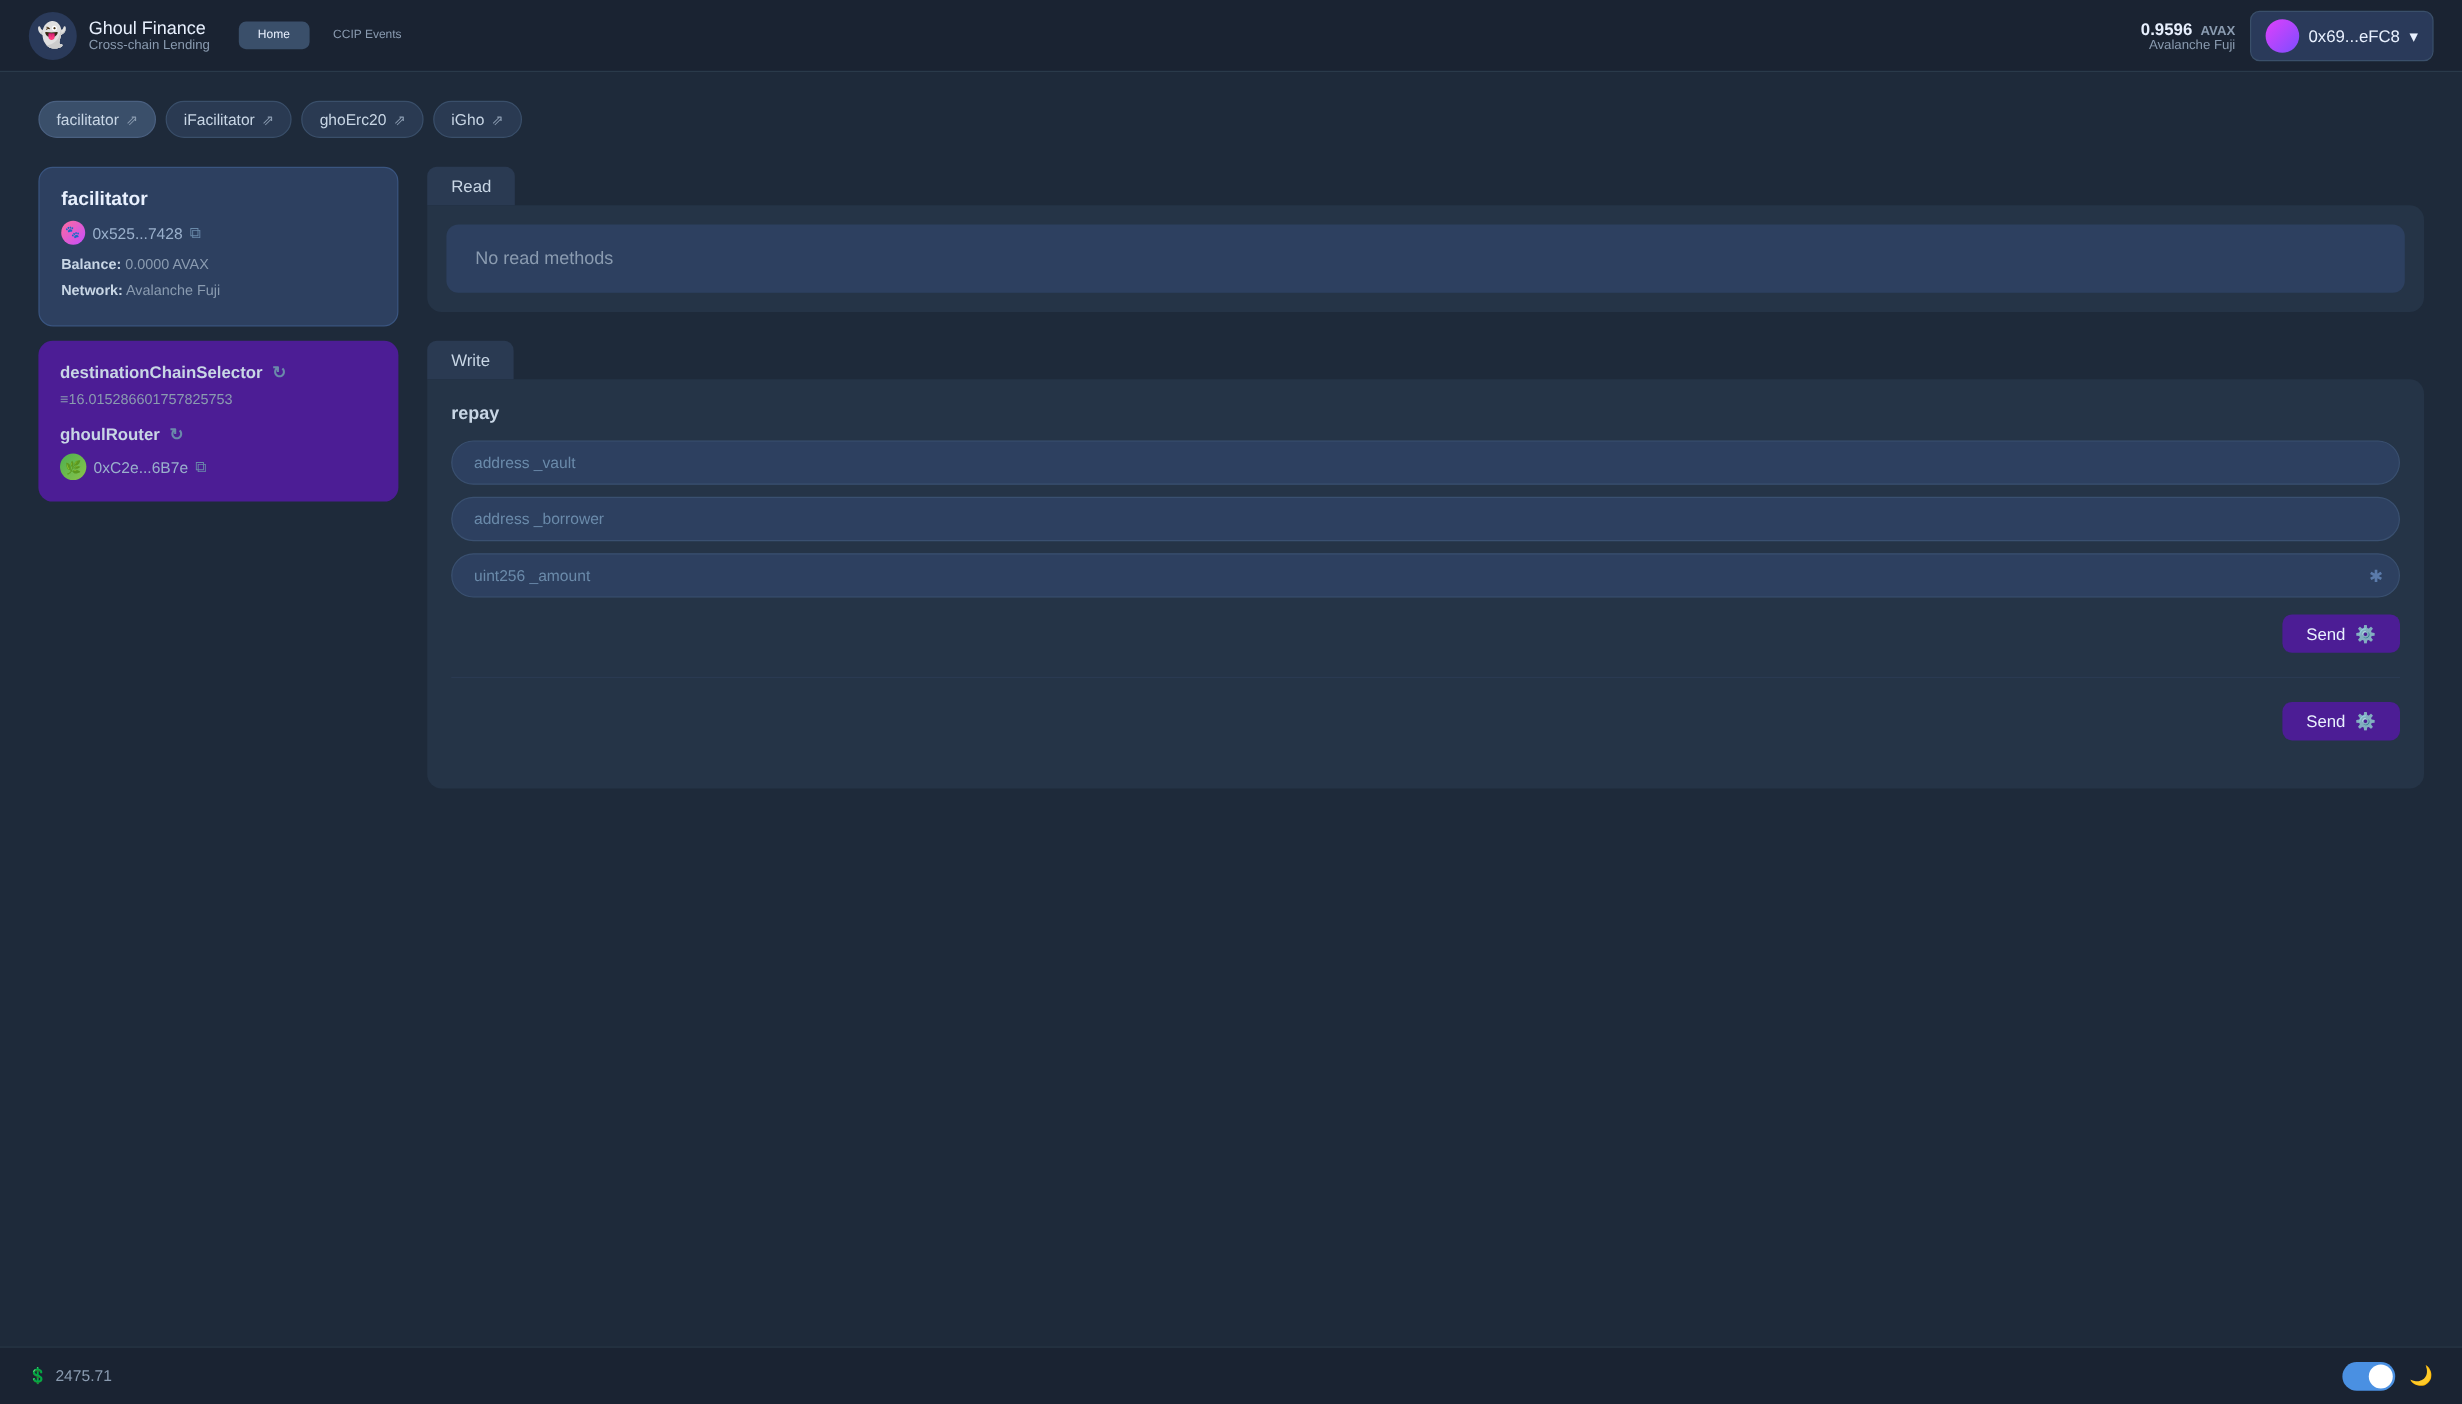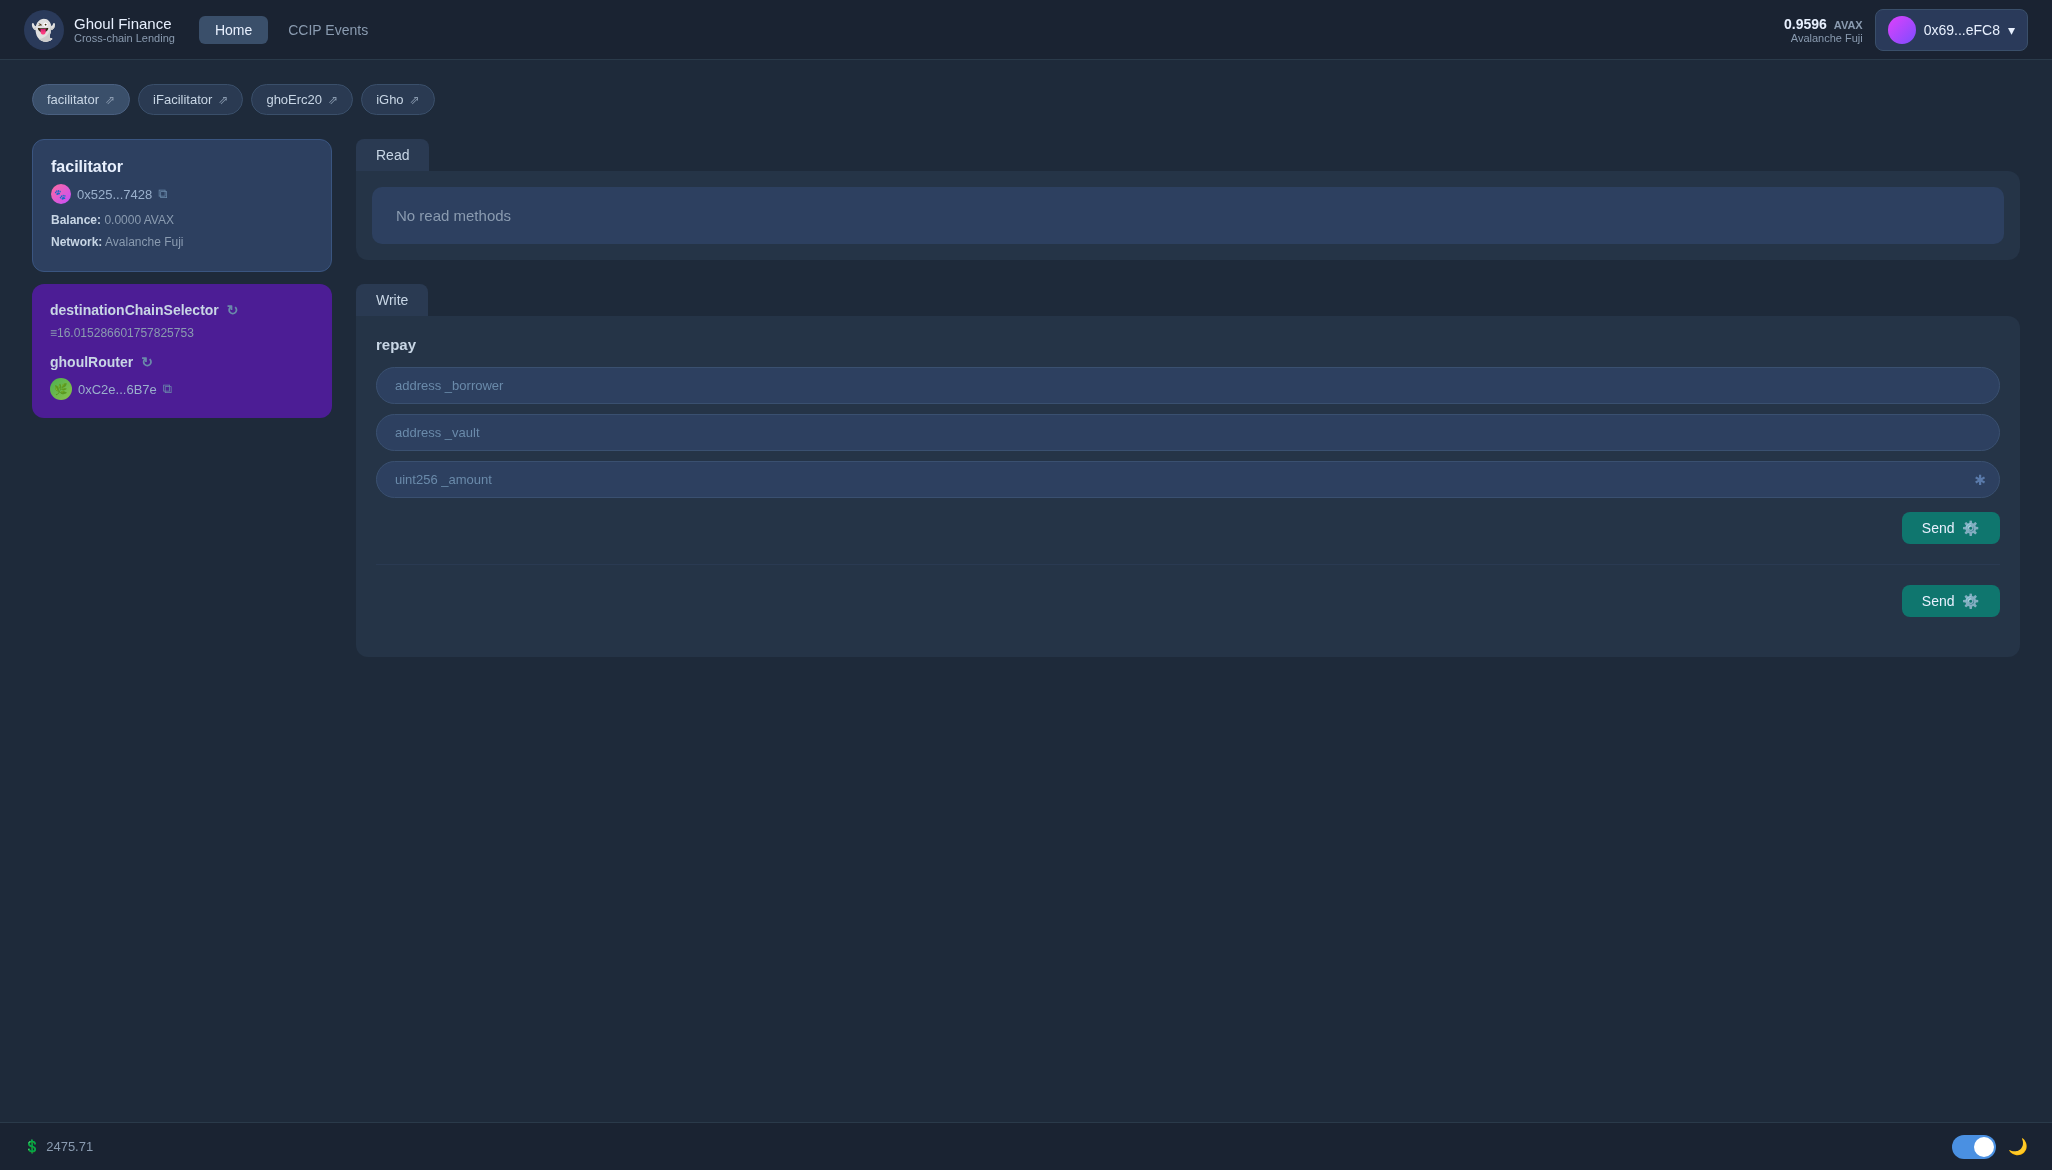--- a/index.html
+++ b/index.html
@@ -48,21 +48,21 @@
     .nav-buttons {
       display: flex;
       gap: 4px;
       flex: 1;
     }
     .nav-btn {
       padding: 6px 16px;
       border-radius: 6px;
       border: none;
       cursor: pointer;
-      font-size: 14px;
+      font-size: 10px;
       font-weight: 500;
     }
     .nav-btn.active {
       background: #3a4f6a;
       color: #e8f0fe;
     }
     .nav-btn.inactive {
       background: transparent;
       color: #8a9bb0;
     }
@@ -353,21 +353,21 @@
       transform: translateY(-50%);
       color: #5a7aaa;
       font-size: 14px;
     }
     .send-btn {
       display: flex;
       align-items: center;
       justify-content: flex-end;
     }
     .send-button {
-      background: #0f766e;
+      background: #4c1d95;
       border: none;
       border-radius: 8px;
       padding: 8px 20px;
       color: #e8f0fe;
       font-size: 14px;
       font-weight: 500;
       cursor: pointer;
       display: flex;
       align-items: center;
       gap: 8px;
@@ -536,22 +536,22 @@
         </div>
       </div>
 
       <div>
         <div class="write-section-tab">Write</div>
         <div class="write-content">
 
           <div class="method-block">
             <div class="method-name">repay</div>
             <div class="method-inputs">
+              <input class="method-input" type="text" placeholder="address _vault" style="">
               <input class="method-input" type="text" placeholder="address _borrower" style="">
-              <input class="method-input" type="text" placeholder="address _vault" style="">
               <div class="input-with-star">
                 <input type="text" placeholder="uint256 _amount" style="">
                 <span class="star-icon">✱</span>
               </div>
             </div>
             <div class="send-btn">
               <button class="send-button">
                 <span>Send</span>
                 <span>⚙️</span>
               </button>

